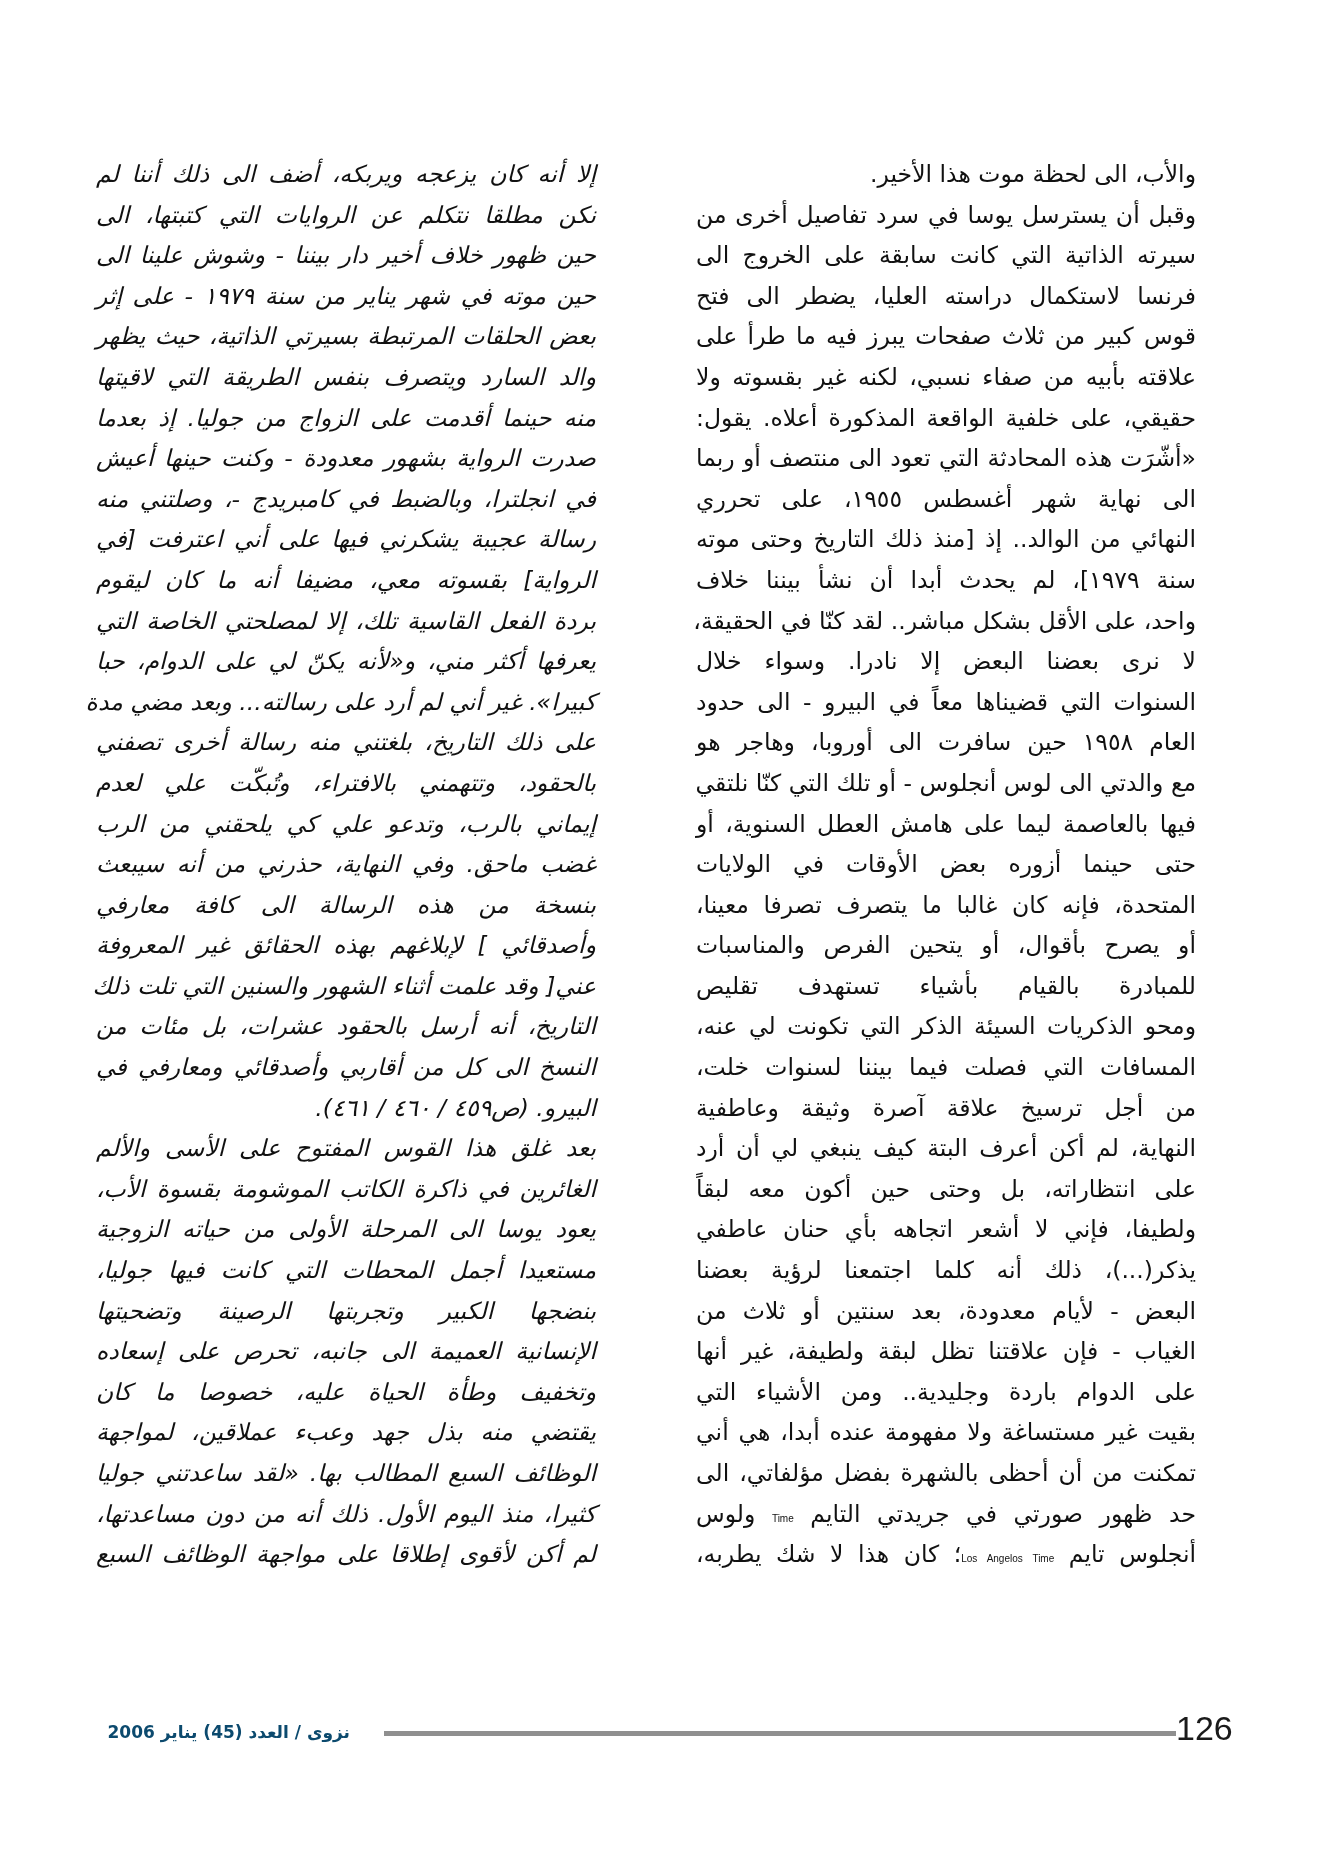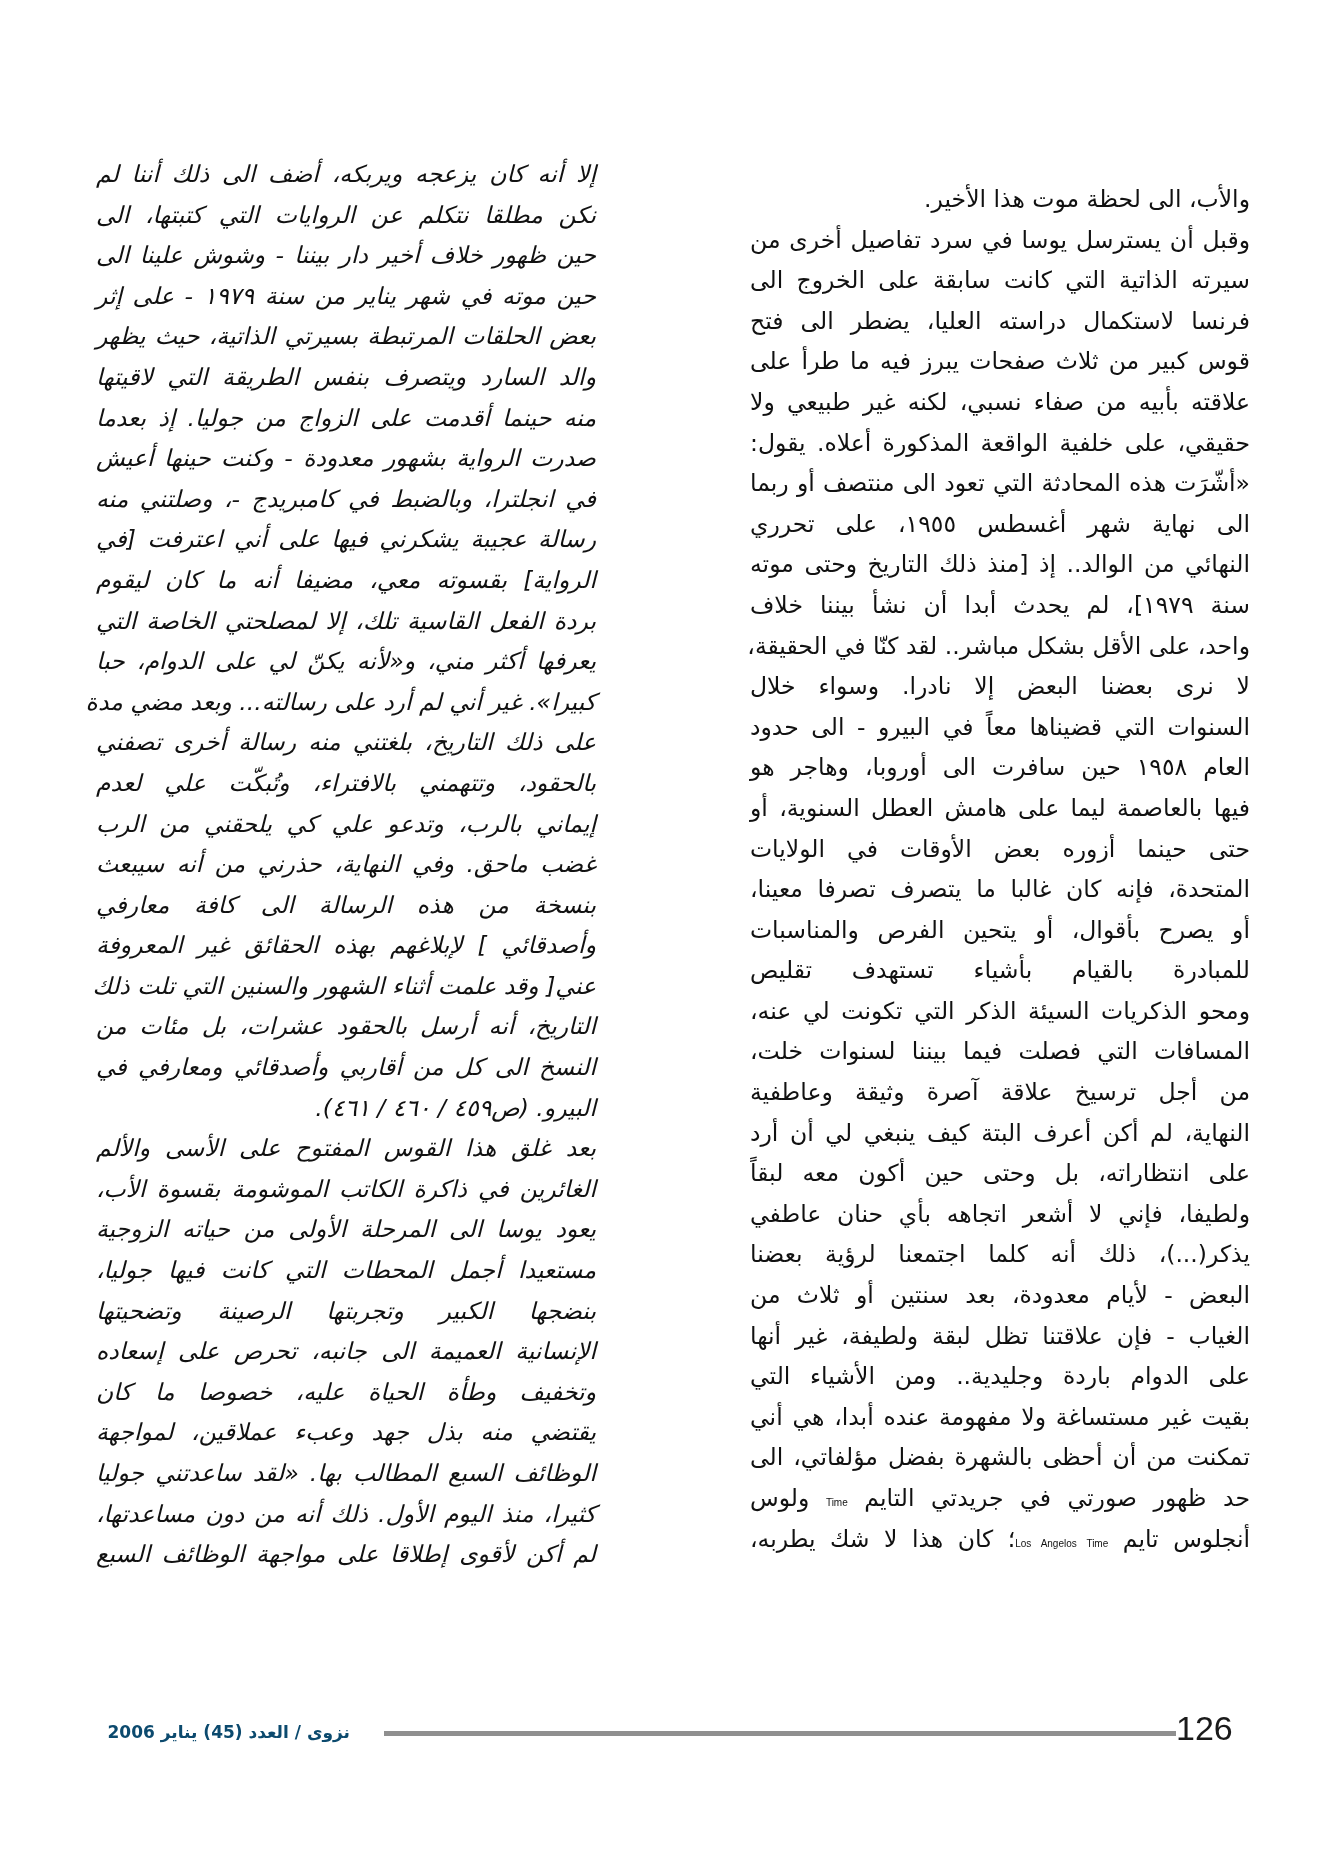--- a/index.html
+++ b/index.html
@@ -7,21 +7,21 @@
   .page { position: absolute; left: 0; top: 0; width: 1324px; height: 1853px; background: #fff; }
   .col {
     position: absolute;
     top: 154px;
     width: 500px;
     direction: rtl;
     font-family: "DejaVu Sans", sans-serif;
     font-size: 23.5px;
     color: #111;
   }
-  .col-right { left: 750px; margin-top: 25px; }
+  .col-right { left: 696px; }
   .col-left  { left: 96px; font-style: italic; }
   .line {
     height: 40.6px;
     line-height: 40.6px;
     white-space: nowrap;
     text-align: justify;
     text-align-last: justify;
     overflow: visible;
   }
   .line.last { text-align-last: right; }
@@ -43,30 +43,31 @@
 <body>
 
 <div class="page">
 
   <div class="col col-right">
     <div class="line last">والأب، الى لحظة موت هذا الأخير.</div>
     <div class="line">وقبل أن يسترسل يوسا في سرد تفاصيل أخرى من</div>
     <div class="line">سيرته الذاتية التي كانت سابقة على الخروج الى</div>
     <div class="line">فرنسا لاستكمال دراسته العليا، يضطر الى فتح</div>
     <div class="line">قوس كبير من ثلاث صفحات يبرز فيه ما طرأ على</div>
-    <div class="line">علاقته بأبيه من صفاء نسبي، لكنه غير طبيعي ولا</div>
+    <div class="line">علاقته بأبيه من صفاء نسبي، لكنه غير بقسوته ولا</div>
     <div class="line">حقيقي، على خلفية الواقعة المذكورة أعلاه. يقول:</div>
     <div class="line">«أشّرَت هذه المحادثة التي تعود الى منتصف أو ربما</div>
     <div class="line">الى نهاية شهر أغسطس ١٩٥٥، على تحرري</div>
     <div class="line">النهائي من الوالد.. إذ [منذ ذلك التاريخ وحتى موته</div>
     <div class="line">سنة ١٩٧٩]، لم يحدث أبدا أن نشأ بيننا خلاف</div>
     <div class="line">واحد، على الأقل بشكل مباشر.. لقد كنّا في الحقيقة،</div>
     <div class="line">لا نرى بعضنا البعض إلا نادرا. وسواء خلال</div>
     <div class="line">السنوات التي قضيناها معاً في البيرو - الى حدود</div>
     <div class="line">العام ١٩٥٨ حين سافرت الى أوروبا، وهاجر هو</div>
+    <div class="line">مع والدتي الى لوس أنجلوس - أو تلك التي كنّا نلتقي</div>
     <div class="line">فيها بالعاصمة ليما على هامش العطل السنوية، أو</div>
     <div class="line">حتى حينما أزوره بعض الأوقات في الولايات</div>
     <div class="line">المتحدة، فإنه كان غالبا ما يتصرف تصرفا معينا،</div>
     <div class="line">أو يصرح بأقوال، أو يتحين الفرص والمناسبات</div>
     <div class="line">للمبادرة بالقيام بأشياء تستهدف تقليص</div>
     <div class="line">ومحو الذكريات السيئة الذكر التي تكونت لي عنه،</div>
     <div class="line">المسافات التي فصلت فيما بيننا لسنوات خلت،</div>
     <div class="line">من أجل ترسيخ علاقة آصرة وثيقة وعاطفية</div>
     <div class="line">النهاية، لم أكن أعرف البتة كيف ينبغي لي أن أرد</div>
     <div class="line">على انتظاراته، بل وحتى حين أكون معه لبقاً</div>

